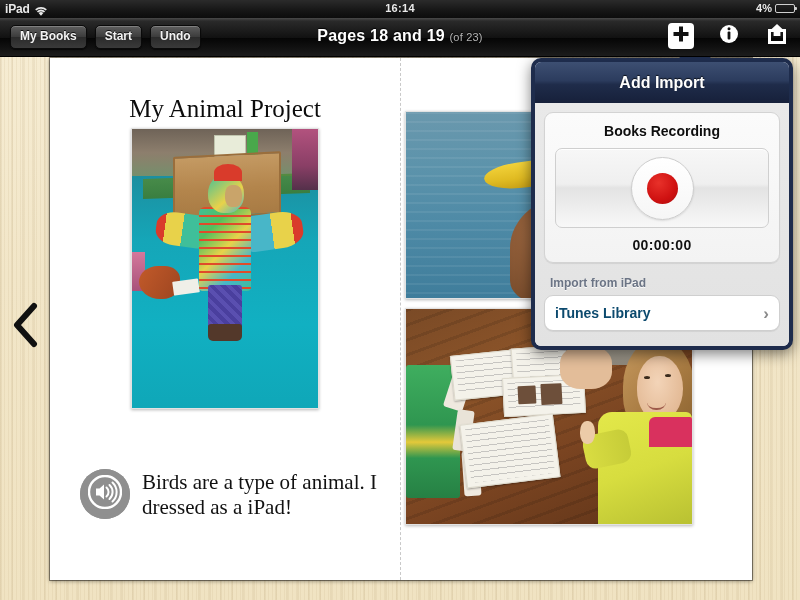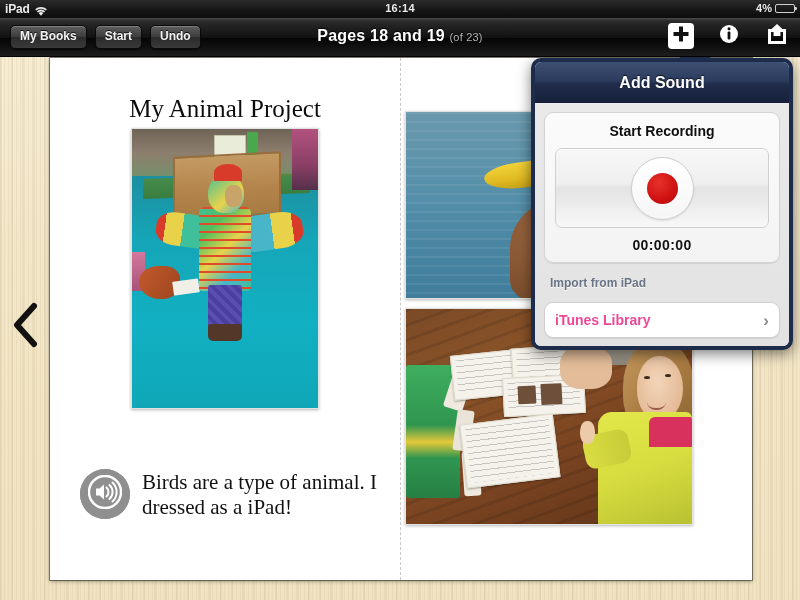--- a/index.html
+++ b/index.html
@@ -509,41 +509,41 @@
   .rec-timer {
     text-align: center;
     font-size: 14px;
     font-weight: bold;
     color: #121212;
     margin-top: 9px;
     letter-spacing: 0.4px;
     text-shadow: 0 1px 0 #fff;
   }
   .import-label {
-    margin: 13px 0 12px 6px;
+    margin: 13px 0 5px 6px;
     font-size: 12px;
     font-weight: bold;
     color: #6b7485;
     text-shadow: 0 1px 0 rgba(255,255,255,0.85);
   }
   .itunes-row {
     background: #ffffff;
     border: 1px solid #cfcfcf;
     border-radius: 9px;
     height: 34px;
     display: flex; align-items: center;
     padding: 0 10px;
     cursor: pointer;
     box-shadow: 0 1px 1px rgba(0,0,0,0.07);
   }
   .itunes-label {
     flex: 1;
     font-size: 14px;
     font-weight: bold;
-    color: #ec4899;
+    color: #0c4a6e;
   }
   .chevron {
     color: #8b8b8b;
     font-size: 17px;
     font-weight: bold;
     line-height: 1;
   }
 </style>
 </head>
 <body>
@@ -721,26 +721,26 @@
             <div class="kid-hand"></div>
           </div>
         </div>
       </div>
     </div>
   </div>
 
   <div class="pop-arrow"></div>
   <div class="popover">
 
-    <div class="pop-header">Add Sound</div>
+    <div class="pop-header">Add Import</div>
 
     <div class="pop-body">
 
       <div class="rec-card">
-        <div class="rec-label">Start Recording</div>
+        <div class="rec-label">Books Recording</div>
 
         <div class="rec-button">
           <div class="rec-circle">
             <div class="rec-dot"></div>
           </div>
         </div>
 
         <div class="rec-timer">00:00:00</div>
       </div>
 

